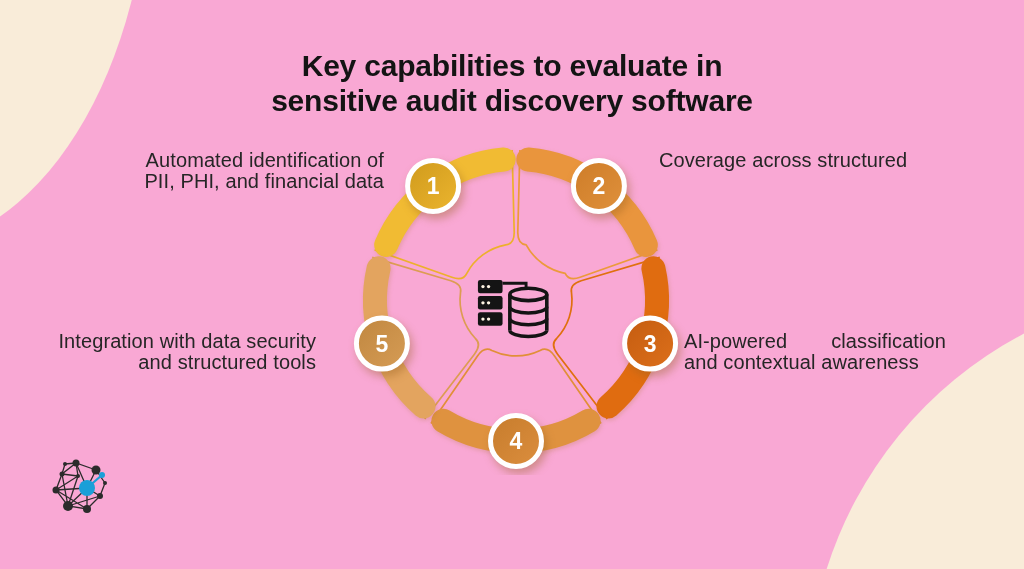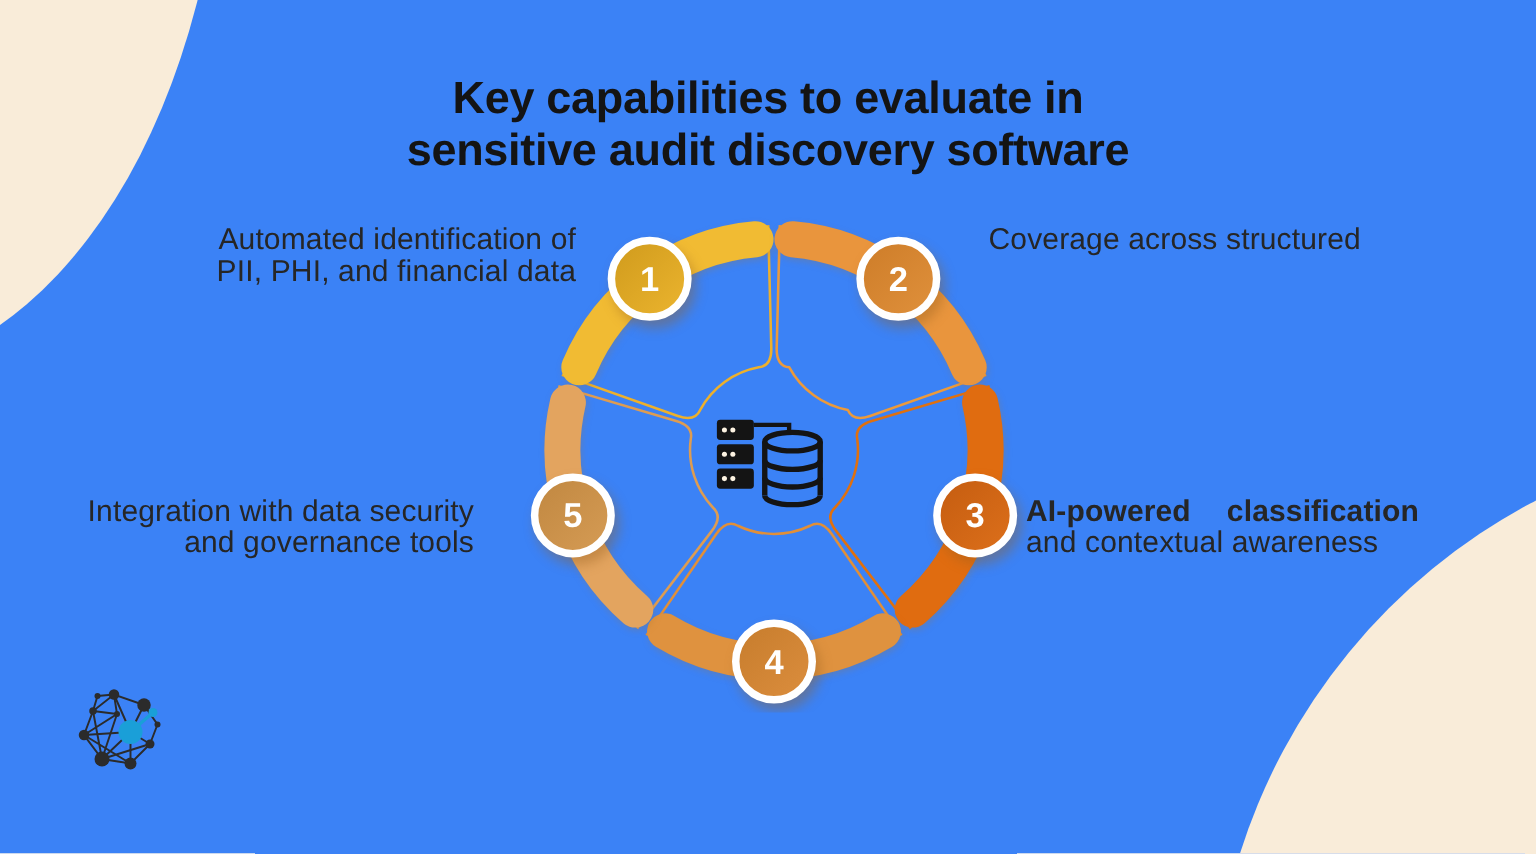--- a/index.html
+++ b/index.html
@@ -35,36 +35,36 @@
   .badge-circle { stroke: #ffffff; stroke-width: 5;
          filter: drop-shadow(3px 5px 4px rgba(150,95,30,0.40)); }
   .badge-num { font-family: "Liberation Sans", sans-serif;
          font-size: 23px; font-weight: 700; fill: #ffffff;
          text-anchor: middle; }
   .cyl { fill: none; stroke: currentColor; stroke-width: 3.2; }
   .conn { fill: none; stroke: currentColor; stroke-width: 2.6; }
 
   .lbl { position: absolute; font-size: 20px; line-height: 21px; letter-spacing: 0.1px; }
   .lbl .ln { display: block; }
-  .lbl .justify { display: flex; justify-content: space-between; font-weight: bold; }
+  .lbl .justify { display: flex; justify-content: space-between; }
   .lbl-1 { left: 92px;  top: 150px; width: 292px; text-align: right; }
   .lbl-2 { left: 644px; top: 150px; width: 290px; text-align: left; margin-left: 15px; }
   .lbl-3 { left: 684px; top: 331px; width: 262px; text-align: left; }
   .lbl-4 { left: 370px; top: 481px; width: 282px; text-align: center; }
   .lbl-5 { left: 44px;  top: 331px; width: 272px; text-align: right; }
 
   .logo { position: absolute; left: 48px; top: 452px; }
   .logo .e { stroke: currentColor; stroke-width: 1.3; }
   .logo .n { fill: currentColor; }
   .logo .ae { stroke: currentColor; stroke-width: 2.2; }
 </style>
 </head>
 <body>
 
-<div class="canvas" style="background: #3b82f6;">
+<div class="canvas" style="background: #f9a8d4;">
   <div class="blob blob-tl" style="background: rgb(249, 236, 217);"></div>
   <div class="blob blob-br" style="background: rgb(249, 236, 217);"></div>
 
   <h1 class="title" style="color: rgb(20, 20, 20);">
     <span class="tl">Key capabilities to evaluate in</span>
     <span class="tl">sensitive audit discovery software</span>
   </h1>
 
   <svg class="wheel" width="350" height="350" viewBox="-175 -175 350 350">
     <defs>
@@ -160,21 +160,21 @@
     <span class="ln justify">
       <span>AI-powered</span>
       <span>classification</span>
     </span>
     <span class="ln">and contextual awareness</span>
   </div>
   <div class="lbl lbl-4" style="color: rgb(38, 38, 38);">
   </div>
   <div class="lbl lbl-5" style="color: rgb(38, 38, 38);">
     <span class="ln">Integration with data security</span>
-    <span class="ln">and governance tools</span>
+    <span class="ln">and structured tools</span>
   </div>
 
   <svg class="logo" width="66" height="66" viewBox="0 0 66 66" color="#2b2b2b">
     <g>
       <path class="e" fill="none" d="M48,18 L28,11 L14,22 L8,38 L20,54 L39,57 L52,44"></path>
       <path class="e" fill="none" d="M28,11 L30,24 L8,38 M14,22 L20,54 M30,24 L20,54 M8,38 L39,57 M20,54 L52,44 M48,18 L57,31 L52,44"></path>
       <path class="e" fill="none" d="M28,11 L39,36 M8,38 L39,36 M20,54 L39,36 M39,57 L39,36 M48,18 L39,36 M52,44 L39,36 M14,22 L30,24"></path>
       <path class="e" fill="none" d="M17,12 L28,11 M17,12 L14,22"></path>
     </g>
     <g>

